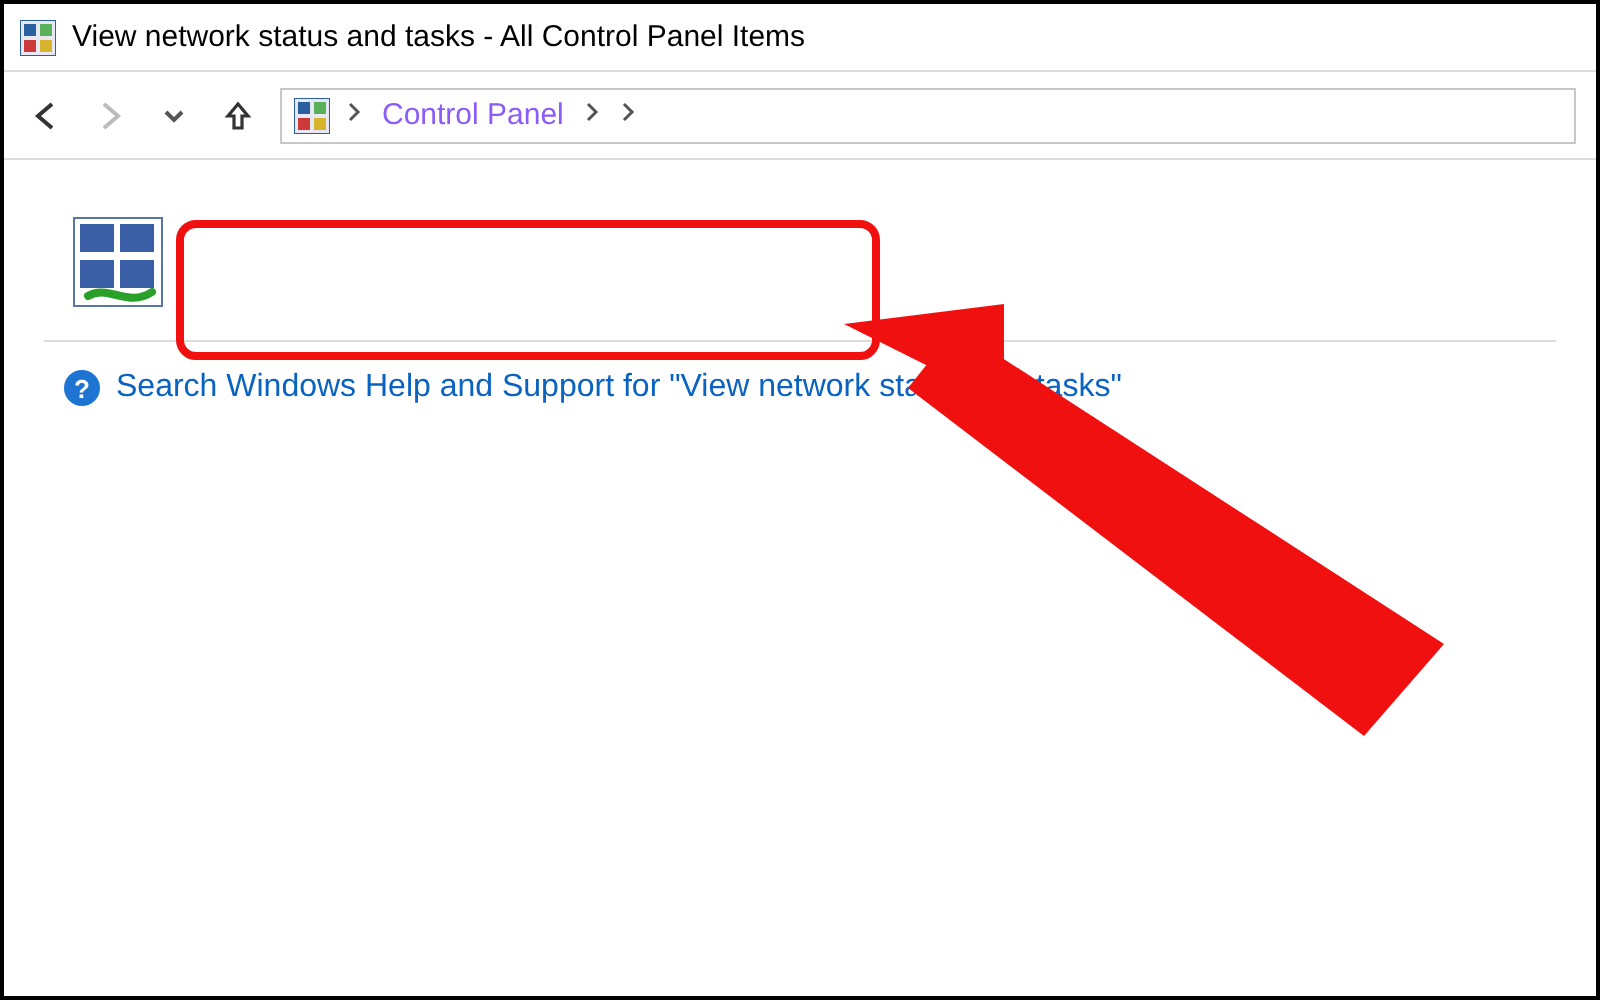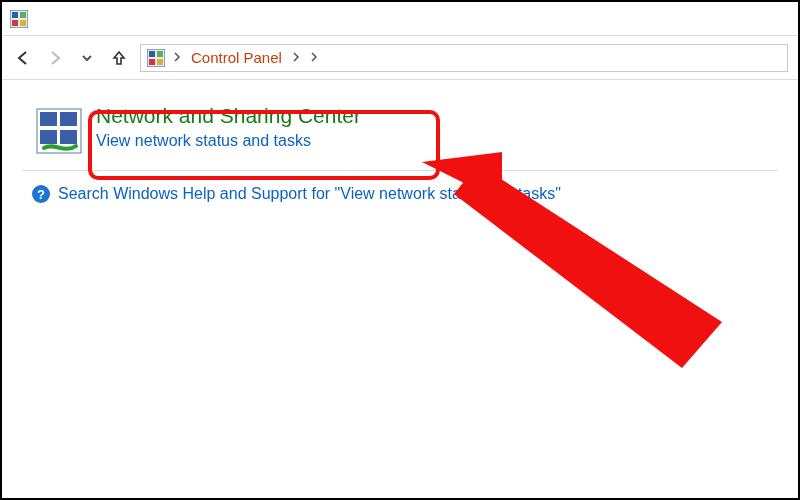--- a/index.html
+++ b/index.html
@@ -48,21 +48,21 @@
     height: 28px;
     border: 1px solid #c8c8c8;
     display: flex;
     align-items: center;
     padding: 0 6px;
     gap: 6px;
     background: #fff;
   }
   .addr-icon { display: inline-flex; }
   .crumb {
-    color: #c2410c;
+    color: #8b5cf6;
     padding: 0 2px;
     white-space: nowrap;
   }
   .crumb-sep {
     color: #666;
     font-size: 11px;
     padding: 0 2px;
   }
   .content {
     padding: 18px 20px 10px 30px;
@@ -125,20 +125,21 @@
 <div class="titlebar">
   <span class="app-icon">
     <svg width="18" height="18" viewBox="0 0 18 18">
       <rect x="0" y="0" width="18" height="18" fill="#e8e8f4" stroke="#2a5fa0" stroke-width="1"></rect>
       <rect x="2" y="2" width="6" height="6" fill="#2a5fa0"></rect>
       <rect x="10" y="2" width="6" height="6" fill="#59b159"></rect>
       <rect x="2" y="10" width="6" height="6" fill="#cc3a3a"></rect>
       <rect x="10" y="10" width="6" height="6" fill="#d8b42e"></rect>
     </svg>
   </span>
+  <span>View network status and tasks - All Control Panel Items</span>
 </div>
 
 <div class="navbar">
   <span class="nav-btn">
     <svg width="18" height="18" viewBox="0 0 18 18">
         <path d="M12 3 L5 9 L12 15" fill="none" stroke="#333" stroke-width="2"></path>
       </svg>
   </span>
   <span class="nav-btn disabled">
     <svg width="18" height="18" viewBox="0 0 18 18">
@@ -191,24 +192,20 @@
     <span class="result-icon">
       <svg width="46" height="46" viewBox="0 0 46 46">
         <rect x="1" y="1" width="44" height="44" fill="#ffffff" stroke="#5a76a6" stroke-width="1"></rect>
         <rect x="4" y="4" width="17" height="14" fill="#3a5fa6"></rect>
         <rect x="24" y="4" width="17" height="14" fill="#3a5fa6"></rect>
         <rect x="4" y="22" width="17" height="14" fill="#3a5fa6"></rect>
         <rect x="24" y="22" width="17" height="14" fill="#3a5fa6"></rect>
         <path d="M8 40 C 18 34, 28 46, 40 38" stroke="#2aa02a" stroke-width="4" fill="none" stroke-linecap="round"></path>
       </svg>
     </span>
-    <div class="result-text">
-      <span class="result-title">Network and Sharing Center</span>
-      <span class="result-sub">View network status and tasks</span>
-    </div>
   </div>
 
   <div class="divider"></div>
 
   <div class="help-line">
     <span class="help-icon">?</span>
     <span>Search Windows Help and Support for "View network status and tasks"</span>
   </div>
 
 </div>

